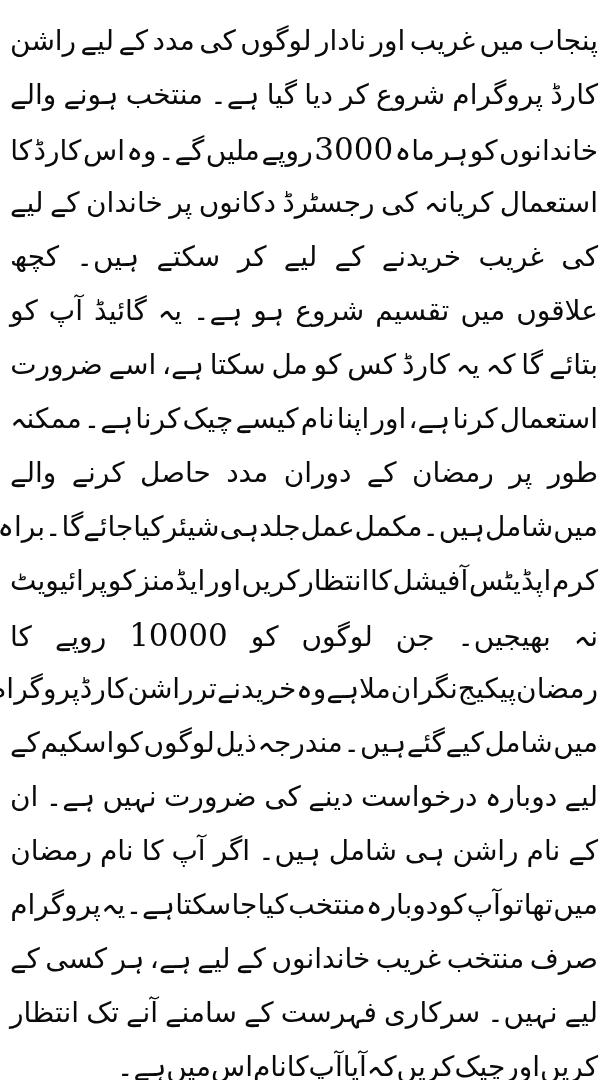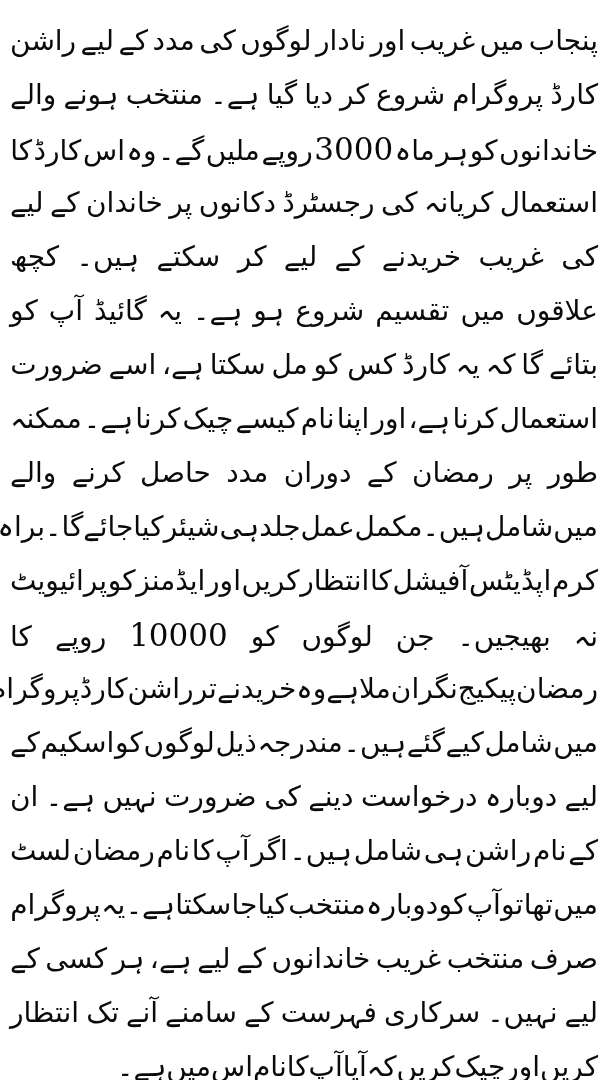--- a/index.html
+++ b/index.html
@@ -275,21 +275,20 @@
         <span class="word">نام</span>
         <span class="word">راشن</span>
         <span class="word">ہی</span>
         <span class="word">شامل</span>
         <span class="word">ہیں۔</span>
         <span class="word">اگر</span>
         <span class="word">آپ</span>
         <span class="word">کا</span>
         <span class="word">نام</span>
         <span class="word">رمضان</span>
-        <span class="word">لسٹ</span>
       </div>
       <div class="text-line">
         <span class="word">میں</span>
         <span class="word">تھا</span>
         <span class="word">تو</span>
         <span class="word">آپ</span>
         <span class="word">کو</span>
         <span class="word">دوبارہ</span>
         <span class="word">منتخب</span>
         <span class="word">کیا</span>

